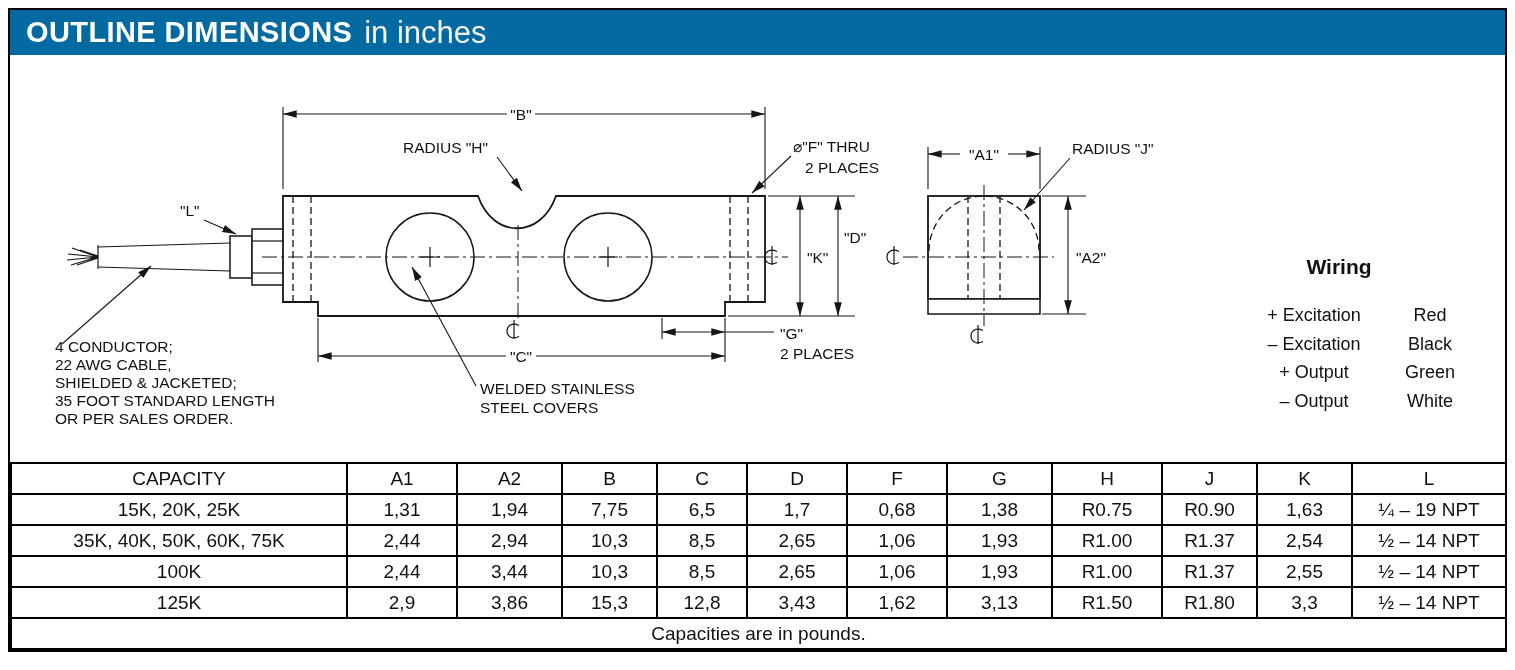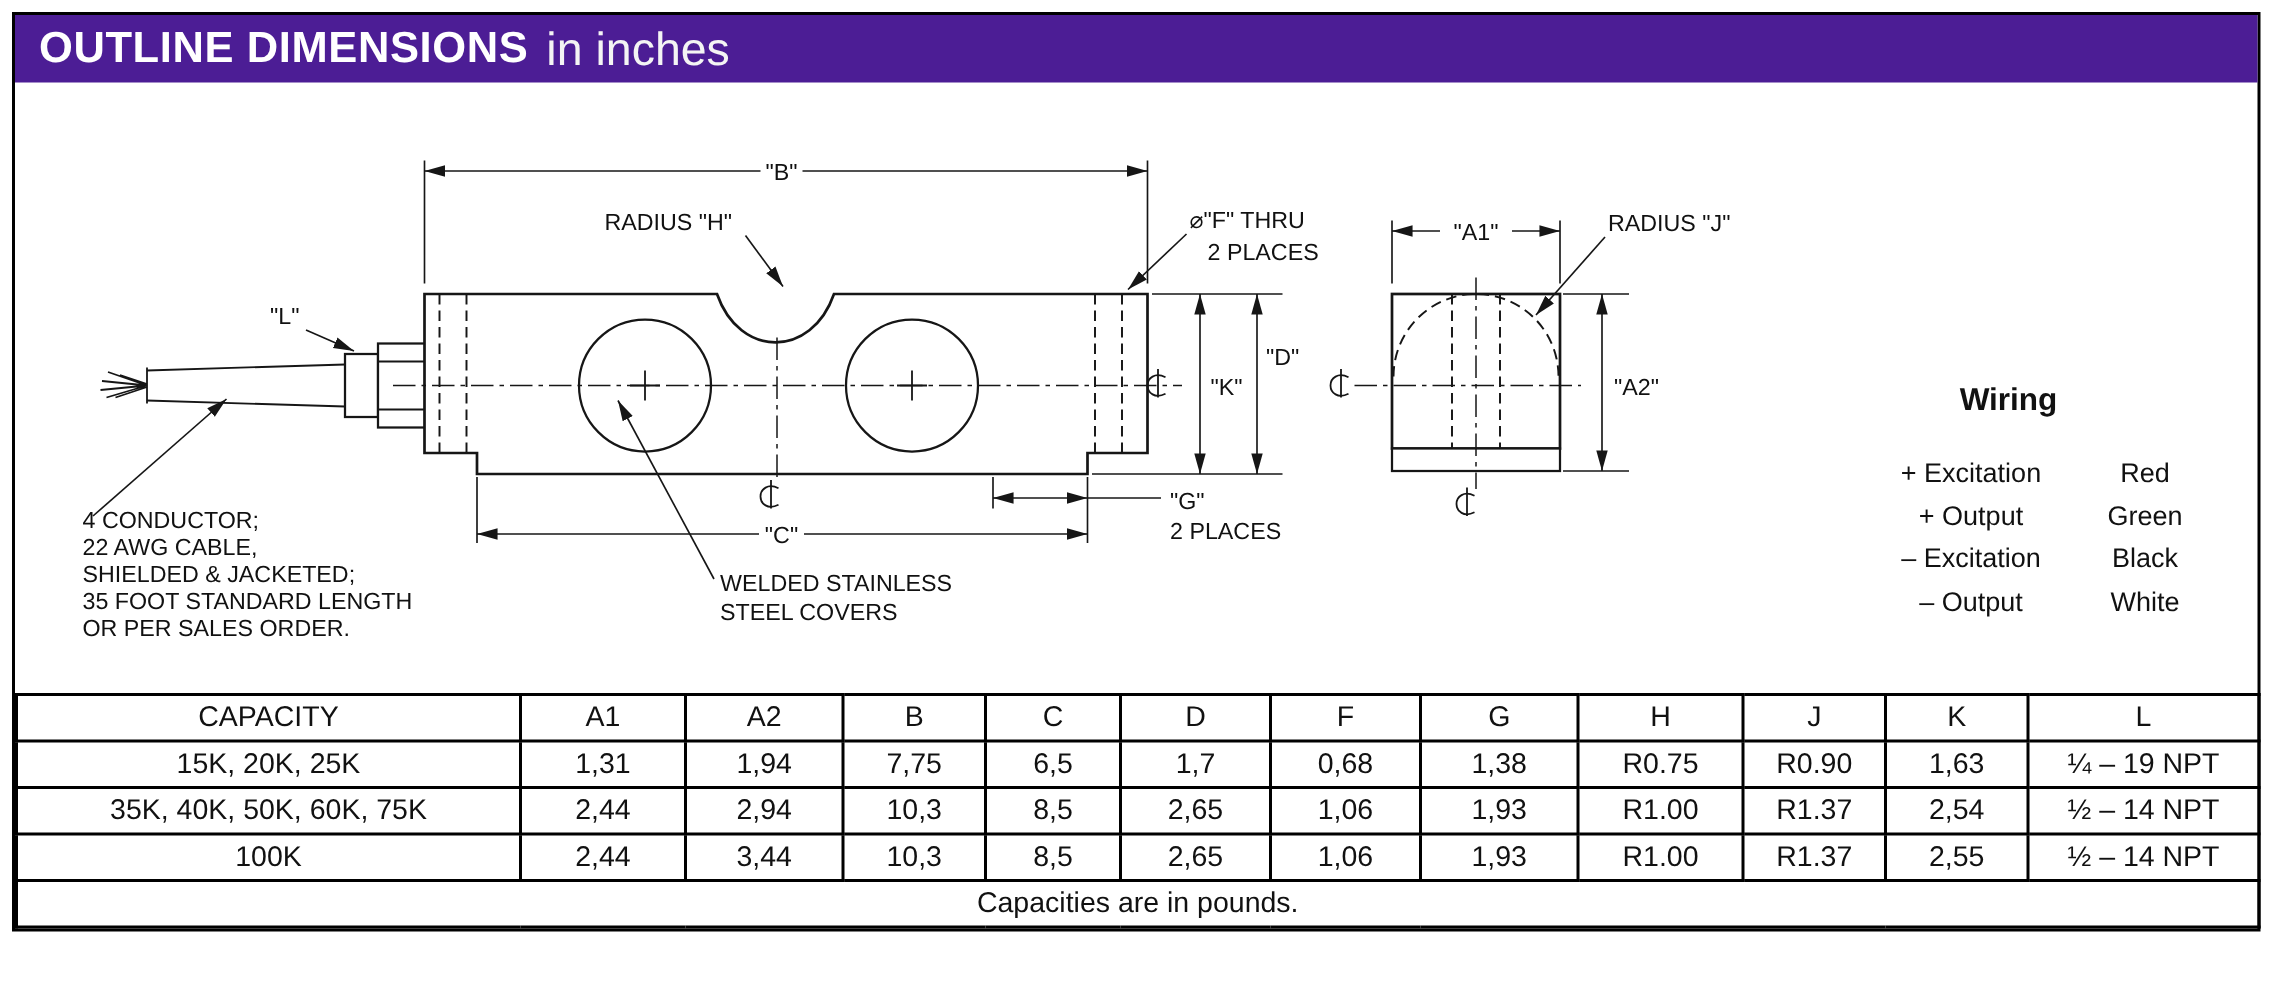--- a/index.html
+++ b/index.html
@@ -1,19 +1,19 @@
 <!DOCTYPE html>
 <html><head>
 <meta charset="utf-8">
 <style>
   html,body { margin:0; padding:0; background:#ffffff; }
   body { padding:8px; font-family:"Liberation Sans","DejaVu Sans",sans-serif; color:#111; }
   .sheet { width:1499px; box-sizing:border-box; border:2px solid #000; background:#fff; }
 
-  .titlebar { background:#4c1d95; color:#fff; height:45px; display:flex; align-items:center; padding-left:16px; }
+  .titlebar { background:#0369a1; color:#fff; height:45px; display:flex; align-items:center; padding-left:16px; }
   .titlebar .t { font-size:29px; font-weight:bold; letter-spacing:.4px; }
   .titlebar .s { font-size:31px; font-weight:normal; margin-left:12px; color:#f4f4f4; }
 
   .draw { position:relative; height:407px; overflow:hidden; }
 
   
   .ol  { fill:#fff; stroke:#161616; stroke-width:1.8; stroke-linejoin:miter; }
   .ol2 { fill:#fff; stroke:#161616; stroke-width:1.5; }
   .ln  { stroke:#161616; stroke-width:1.2; fill:none; }
   .dim { stroke:#161616; stroke-width:1.1; fill:none; }
@@ -181,26 +181,26 @@
     </svg>
 
     
     <div class="wiring">
       <div class="wt">Wiring</div>
       <div class="wrow">
         <span>+ Excitation</span>
         <span>Red</span>
       </div>
       <div class="wrow">
+        <span>– Excitation</span>
+        <span>Black</span>
+      </div>
+      <div class="wrow">
         <span>+ Output</span>
         <span>Green</span>
-      </div>
-      <div class="wrow">
-        <span>– Excitation</span>
-        <span>Black</span>
       </div>
       <div class="wrow">
         <span>– Output</span>
         <span>White</span>
       </div>
     </div>
   </div>
 
   <table class="dims">
     <colgroup>
@@ -269,20 +269,34 @@
         <td>10,3</td>
         <td>8,5</td>
         <td>2,65</td>
         <td>1,06</td>
         <td>1,93</td>
         <td>R1.00</td>
         <td>R1.37</td>
         <td>2,55</td>
         <td>½ – 14 NPT</td>
       </tr>
+      <tr>
+        <td>125K</td>
+        <td>2,9</td>
+        <td>3,86</td>
+        <td>15,3</td>
+        <td>12,8</td>
+        <td>3,43</td>
+        <td>1,62</td>
+        <td>3,13</td>
+        <td>R1.50</td>
+        <td>R1.80</td>
+        <td>3,3</td>
+        <td>½ – 14 NPT</td>
+      </tr>
     </tbody>
     <tfoot>
       <tr>
         <td colspan="12">Capacities are in pounds.</td>
       </tr>
     </tfoot>
   </table>
 
 </div>
 

